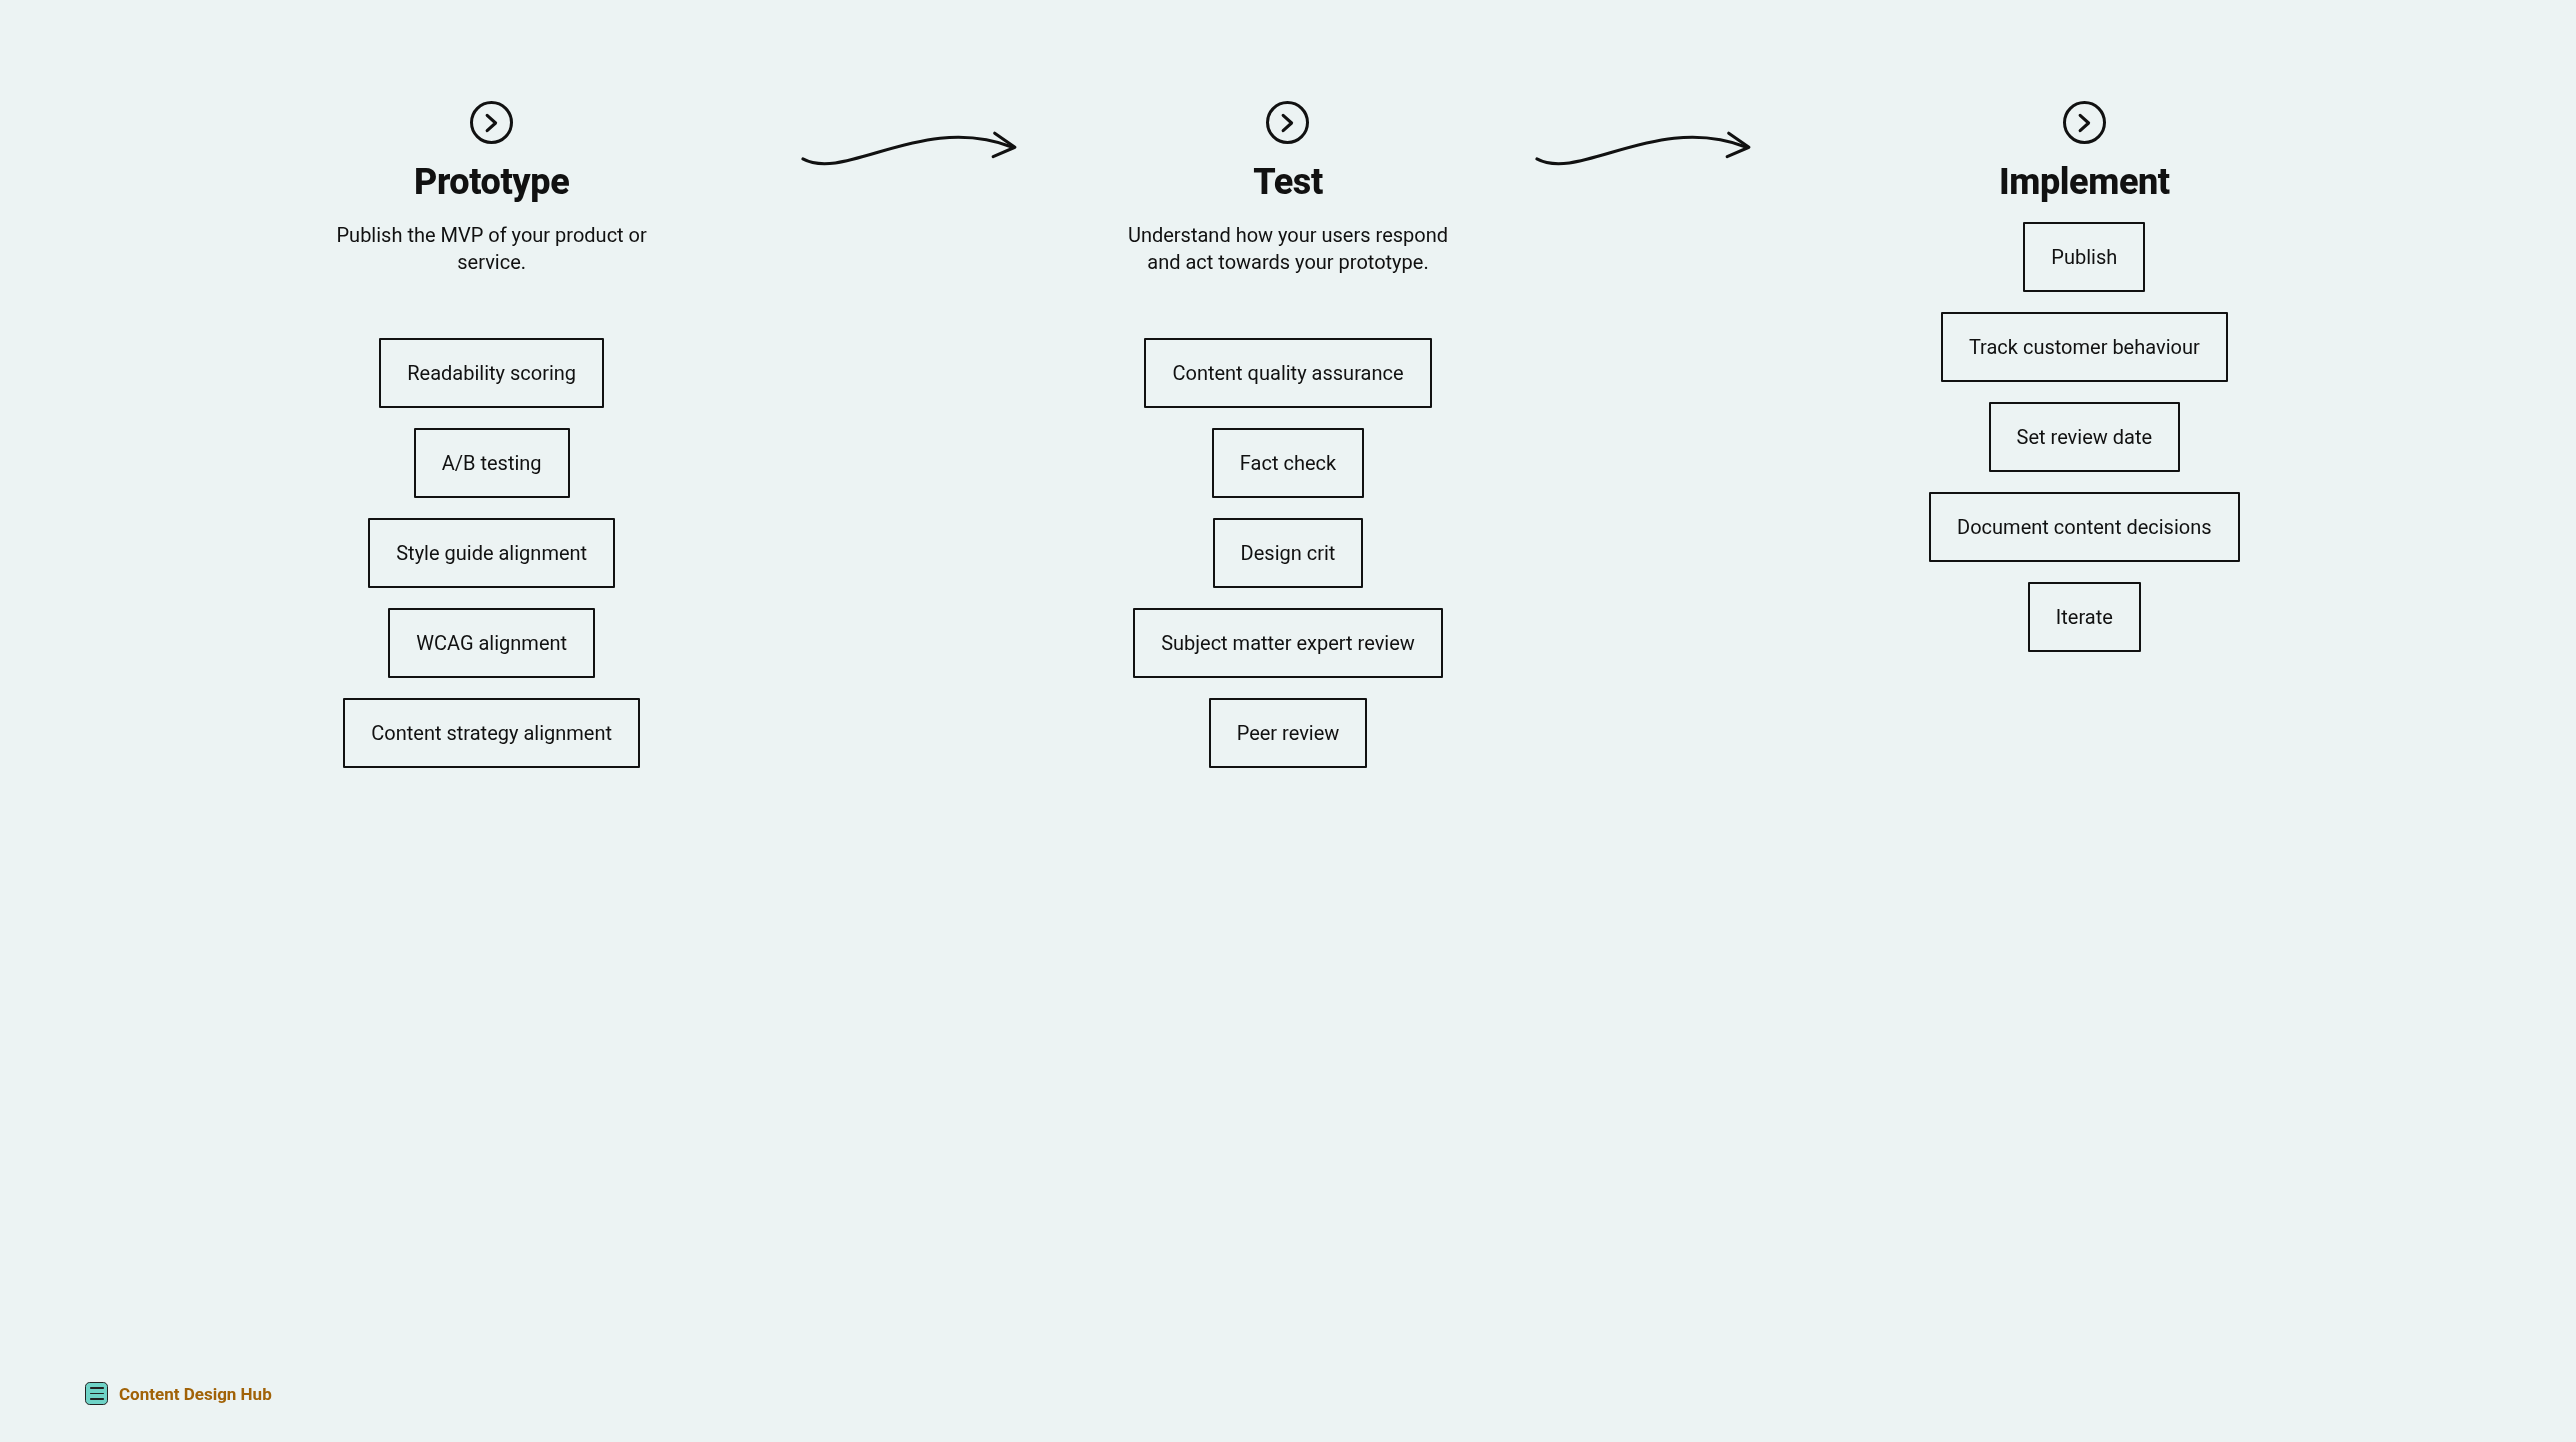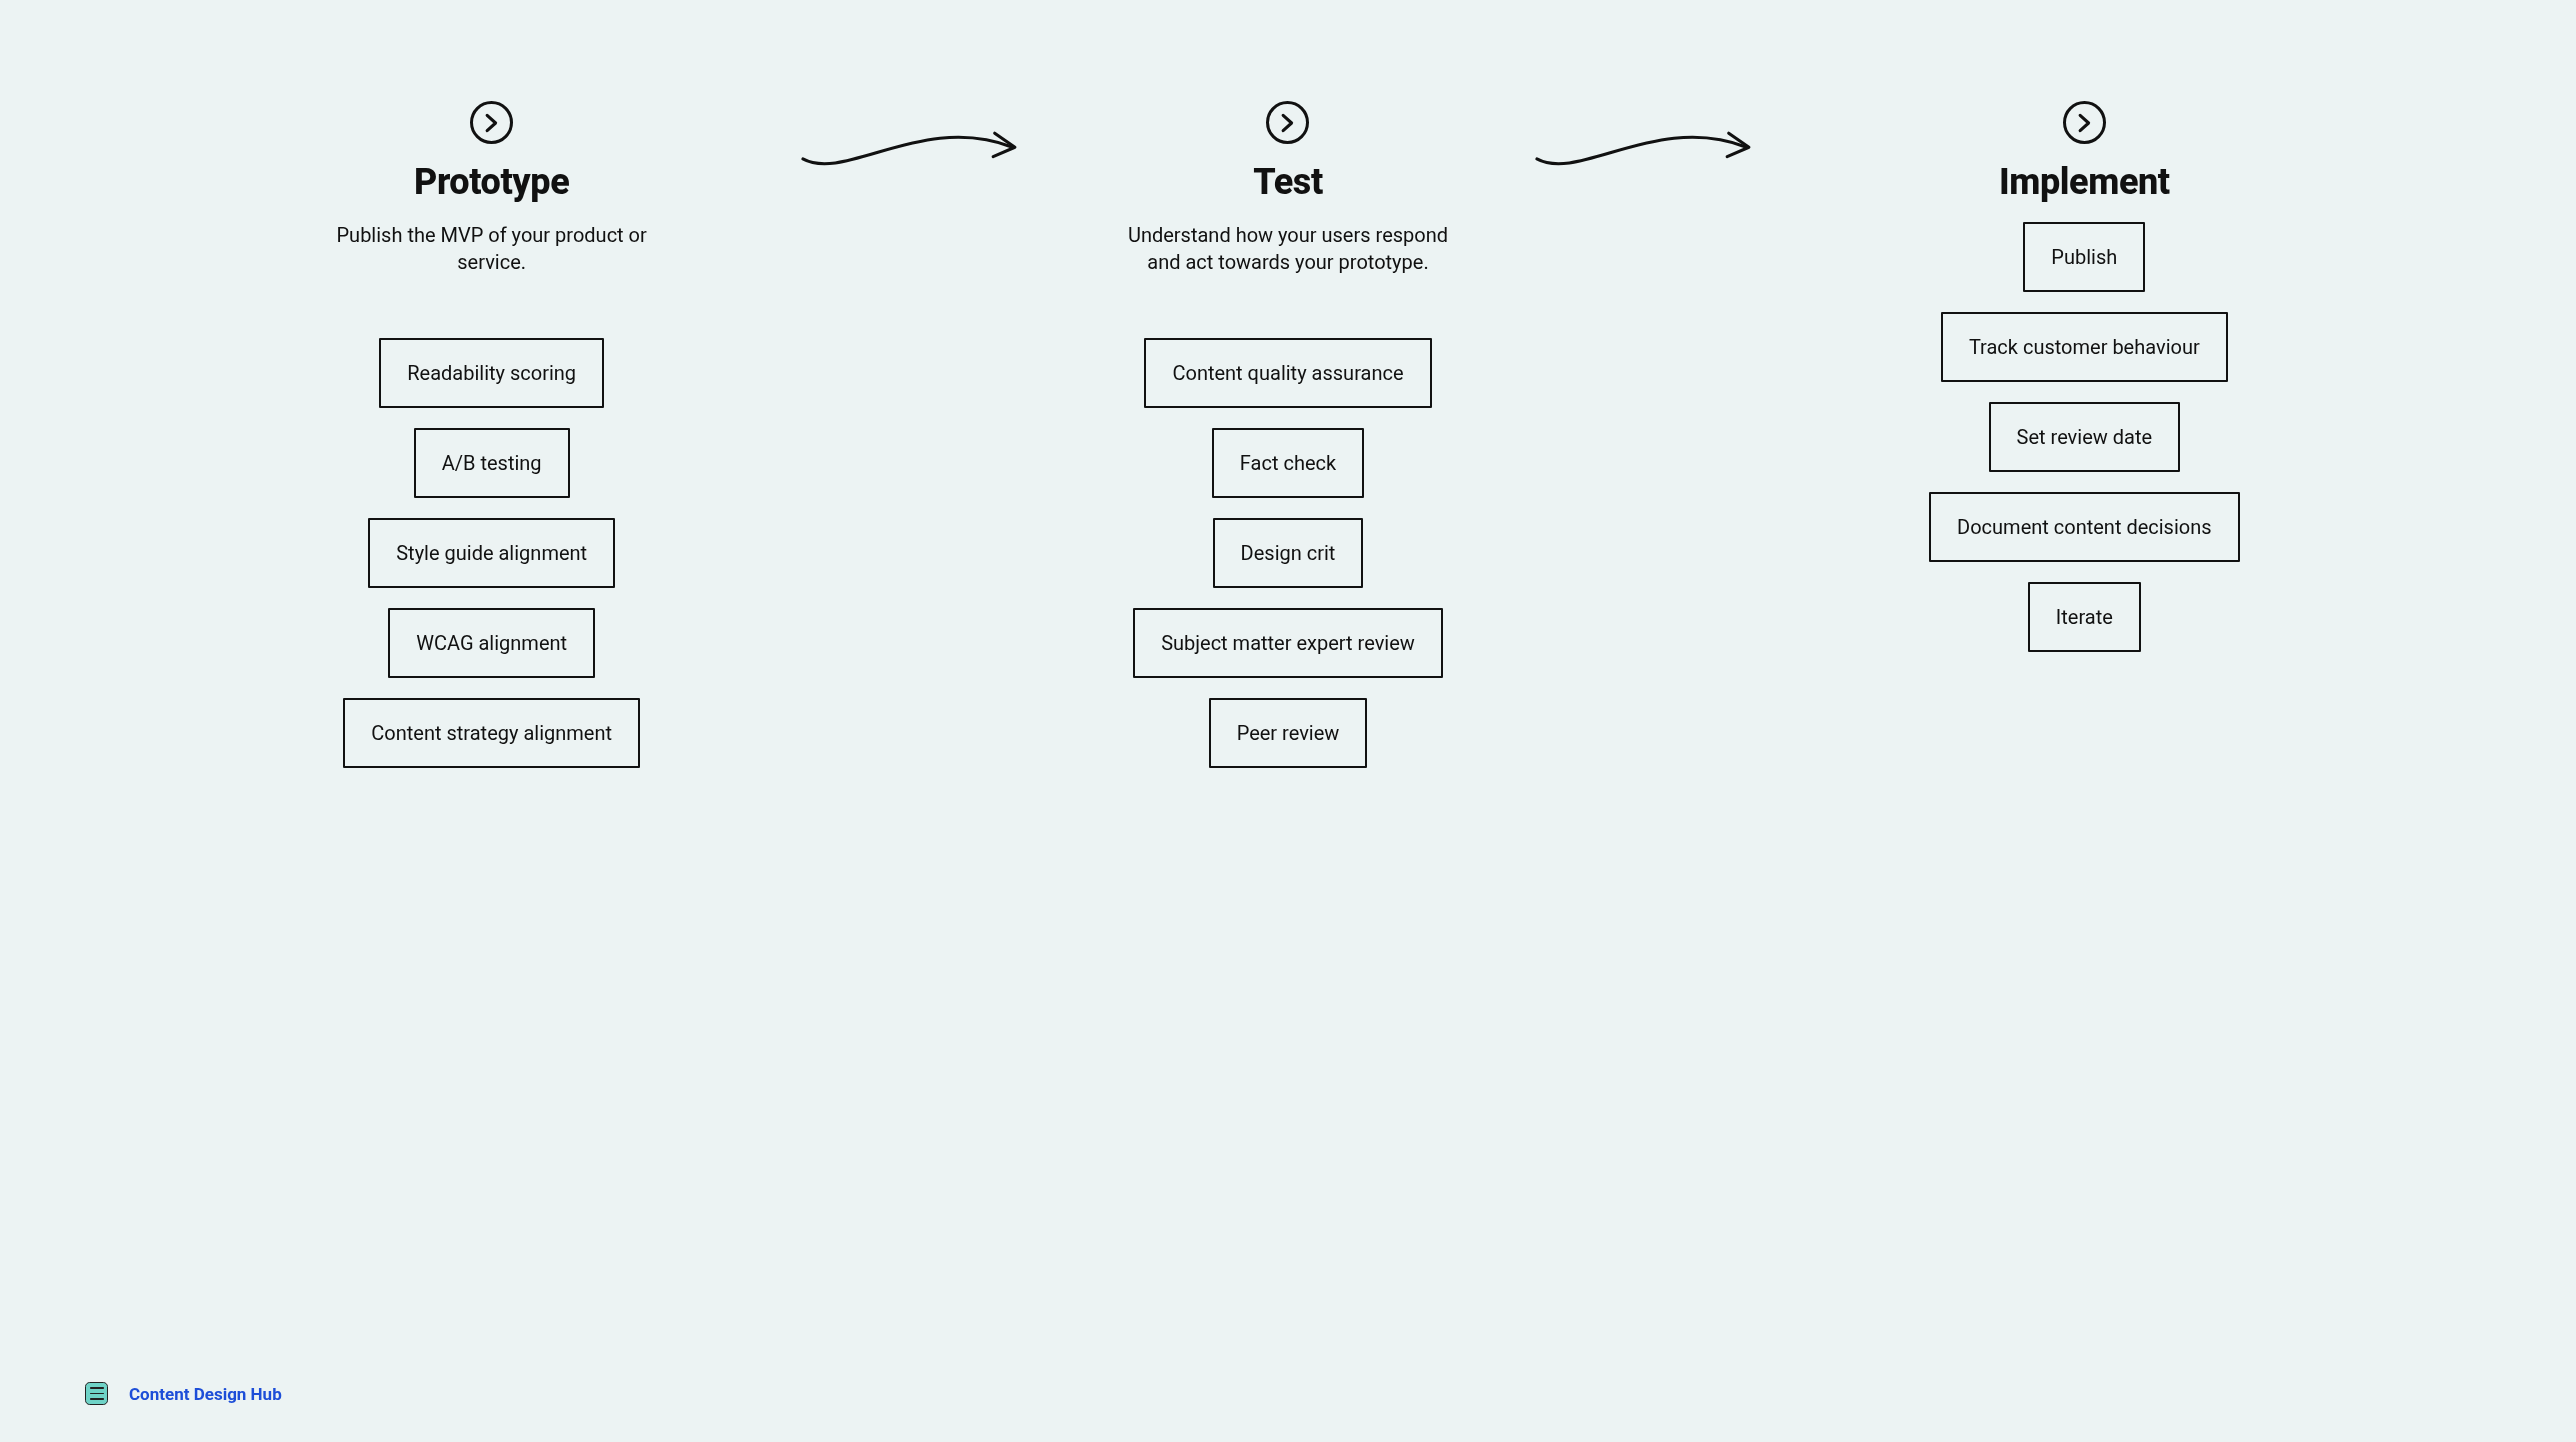--- a/index.html
+++ b/index.html
@@ -72,24 +72,24 @@
     pointer-events: none;
   }
   .arrow1 { left: 31%; }
   .arrow2 { left: 59.5%; }
   .footer-brand {
     position: absolute;
     left: 85px;
     bottom: 37px;
     display: flex;
     align-items: center;
-    gap: 21px;
+    gap: 11px;
     font-size: 17px;
     font-weight: 700;
-    color: #1d4ed8;
+    color: #a16207;
   }
   .brand-icon {
     width: 23px;
     height: 23px;
     border: 1.6px solid #222;
     border-radius: 4.7px;
     display: flex;
     flex-direction: column;
     justify-content: space-evenly;
     align-items: center;

